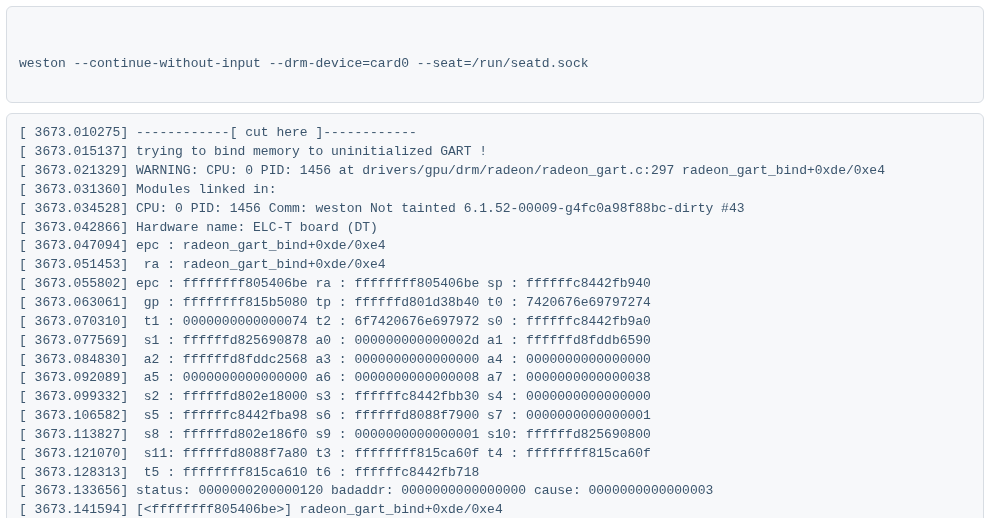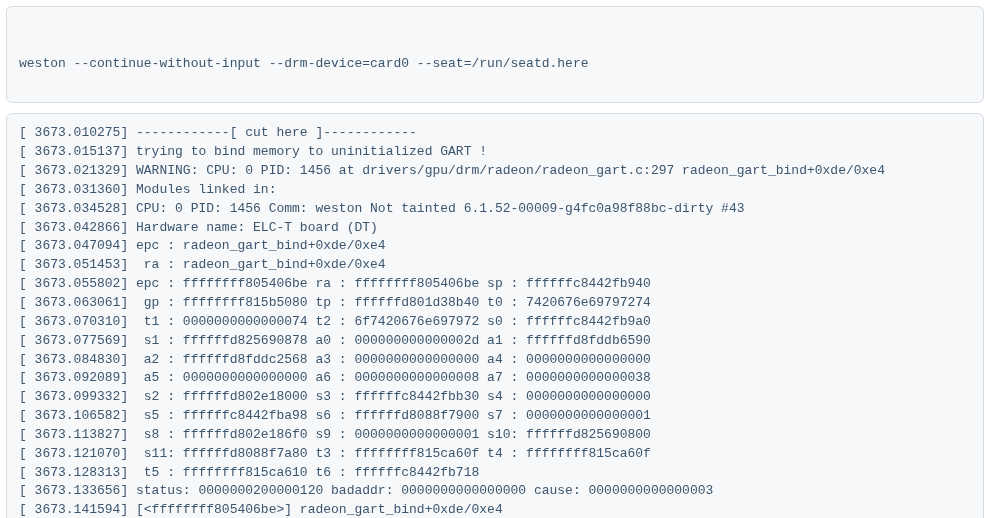--- a/index.html
+++ b/index.html
@@ -29,16 +29,16 @@
     }
     .code-block .line {
       display: block;
       white-space: pre;
     }
   </style>
 </head>
 <body>
 
 <div class="code-block">
-  <span class="line">weston --continue-without-input --drm-device=card0 --seat=/run/seatd.here</span>
+  <span class="line">weston --continue-without-input --drm-device=card0 --seat=/run/seatd.sock</span>
 </div>
 
 <div class="code-block log" id="log-block"><span class="line">[ 3673.010275] ------------[ cut here ]------------</span><span class="line">[ 3673.015137] trying to bind memory to uninitialized GART !</span><span class="line">[ 3673.021329] WARNING: CPU: 0 PID: 1456 at drivers/gpu/drm/radeon/radeon_gart.c:297 radeon_gart_bind+0xde/0xe4</span><span class="line">[ 3673.031360] Modules linked in:</span><span class="line">[ 3673.034528] CPU: 0 PID: 1456 Comm: weston Not tainted 6.1.52-00009-g4fc0a98f88bc-dirty #43</span><span class="line">[ 3673.042866] Hardware name: ELC-T board (DT)</span><span class="line">[ 3673.047094] epc : radeon_gart_bind+0xde/0xe4</span><span class="line">[ 3673.051453]  ra : radeon_gart_bind+0xde/0xe4</span><span class="line">[ 3673.055802] epc : ffffffff805406be ra : ffffffff805406be sp : ffffffc8442fb940</span><span class="line">[ 3673.063061]  gp : ffffffff815b5080 tp : ffffffd801d38b40 t0 : 7420676e69797274</span><span class="line">[ 3673.070310]  t1 : 0000000000000074 t2 : 6f7420676e697972 s0 : ffffffc8442fb9a0</span><span class="line">[ 3673.077569]  s1 : ffffffd825690878 a0 : 000000000000002d a1 : ffffffd8fddb6590</span><span class="line">[ 3673.084830]  a2 : ffffffd8fddc2568 a3 : 0000000000000000 a4 : 0000000000000000</span><span class="line">[ 3673.092089]  a5 : 0000000000000000 a6 : 0000000000000008 a7 : 0000000000000038</span><span class="line">[ 3673.099332]  s2 : ffffffd802e18000 s3 : ffffffc8442fbb30 s4 : 0000000000000000</span><span class="line">[ 3673.106582]  s5 : ffffffc8442fba98 s6 : ffffffd8088f7900 s7 : 0000000000000001</span><span class="line">[ 3673.113827]  s8 : ffffffd802e186f0 s9 : 0000000000000001 s10: ffffffd825690800</span><span class="line">[ 3673.121070]  s11: ffffffd8088f7a80 t3 : ffffffff815ca60f t4 : ffffffff815ca60f</span><span class="line">[ 3673.128313]  t5 : ffffffff815ca610 t6 : ffffffc8442fb718</span><span class="line">[ 3673.133656] status: 0000000200000120 badaddr: 0000000000000000 cause: 0000000000000003</span><span class="line">[ 3673.141594] [&lt;ffffffff805406be&gt;] radeon_gart_bind+0xde/0xe4</span></div>
 
 </body></html>

